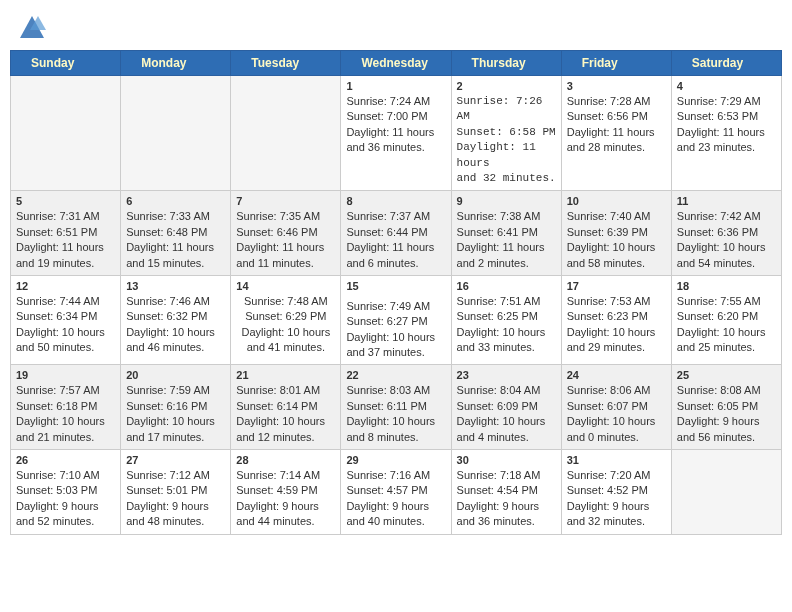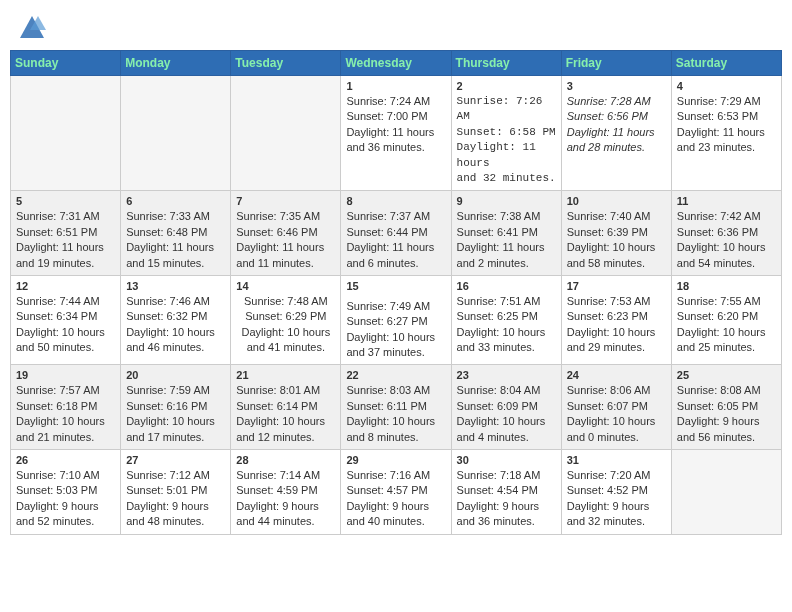--- a/index.html
+++ b/index.html
@@ -55,24 +55,24 @@
       font-size: 16px;
       color: #555;
     }
     .calendar {
       width: 100%;
       border-collapse: collapse;
       border: 1px solid #ccc;
     }
     .calendar th {
       background-color: #2e6db4;
-      color: #86efac;
+      color: #fef9c3;
       font-size: 12px;
       font-weight: bold;
-      padding: 5px 4px;
+      padding: 5px 20px;
       text-align: left;
       border: 1px solid #2a5fa0;
     }
     .calendar td {
       vertical-align: top;
       padding: 4px 5px;
       border: 1px solid #ccc;
       font-size: 9.5px;
       color: #333;
       width: calc(100% / 7);
@@ -142,21 +142,21 @@
         </td>
         <td>
           <div class="day-number">2</div>
           <div class="day-info" style="white-space: pre-line; font-family: Liberation Mono, monospace;">Sunrise: 7:26 AM
 Sunset: 6:58 PM
 Daylight: 11 hours
 and 32 minutes.</div>
         </td>
         <td>
           <div class="day-number">3</div>
-          <div class="day-info" style="white-space: pre-line; font-style: italic;">Sunrise: 7:28 AM
+          <div class="day-info" style="white-space: pre-line;">Sunrise: 7:28 AM
 Sunset: 6:56 PM
 Daylight: 11 hours
 and 28 minutes.</div>
         </td>
         <td>
           <div class="day-number">4</div>
           <div class="day-info" style="white-space: pre-line;">Sunrise: 7:29 AM
 Sunset: 6:53 PM
 Daylight: 11 hours
 and 23 minutes.</div>

